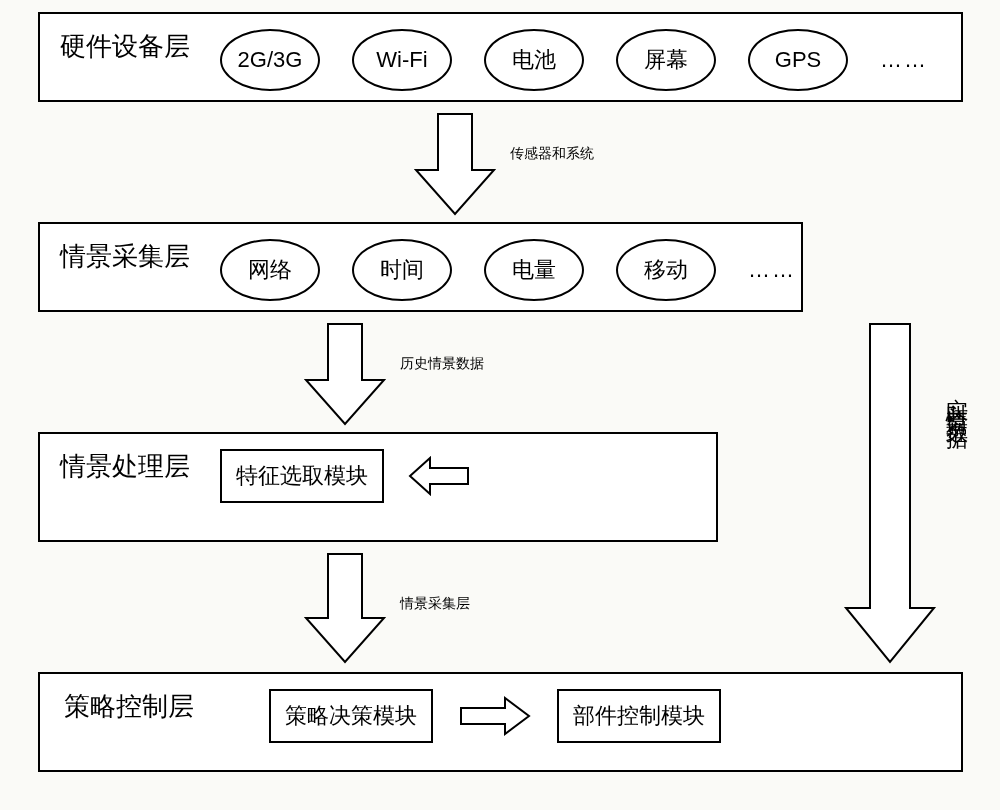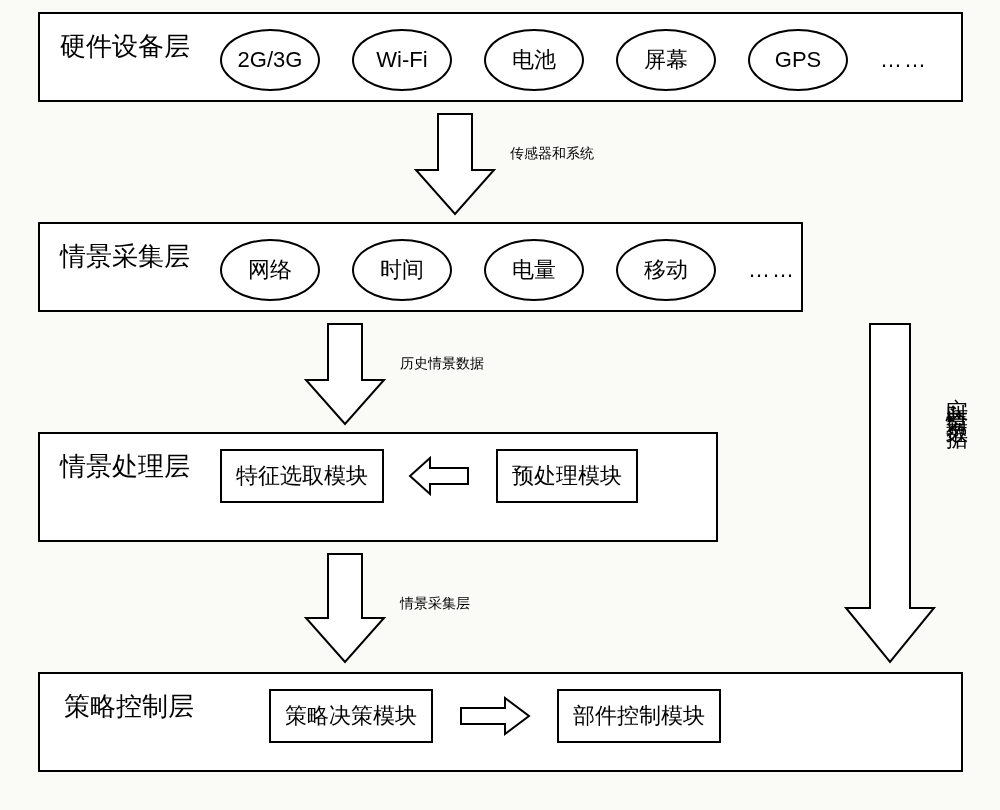--- a/index.html
+++ b/index.html
@@ -121,21 +121,20 @@
 </svg>
 <div class="vertical-label" style="left:942px; top:380px;">实时情景数据</div>
 
 <div id="layer3" class="layer-box">
   <div class="layer-title">情景处理层</div>
   <div class="inner-row">
     <div class="inner-box">特征选取模块</div>
     <svg width="68" height="40">
       <polygon points="62,12 24,12 24,2 4,20 24,38 24,28 62,28" fill="#fff" stroke="#000" stroke-width="2"></polygon>
     </svg>
-    <div class="inner-box">预处理模块</div>
   </div>
 </div>
 
 <svg class="svg-arrow" style="left:300px; top:548px;" width="90" height="120">
   <polygon points="28,6 62,6 62,70 84,70 45,114 6,70 28,70" fill="#fff" stroke="#000" stroke-width="2"></polygon>
 </svg>
 <div class="arrow-label" style="left:400px; top:595px;">情景采集层</div>
 
 <div id="layer4" class="layer-box">
   <div class="layer-title">策略控制层</div>

